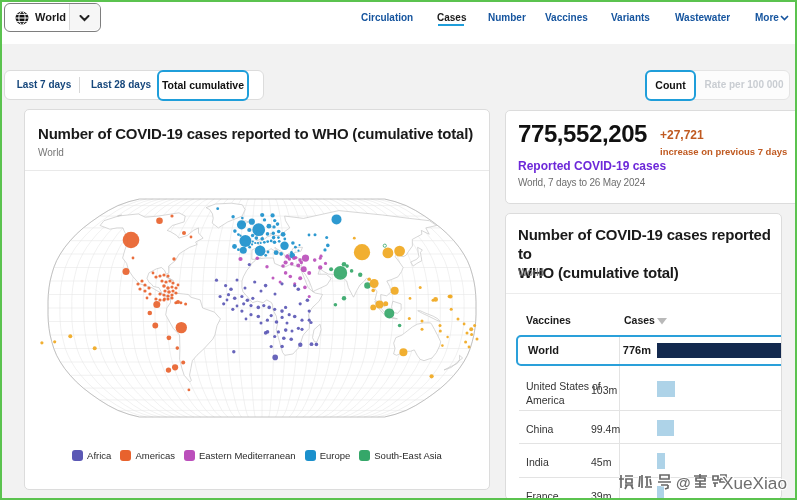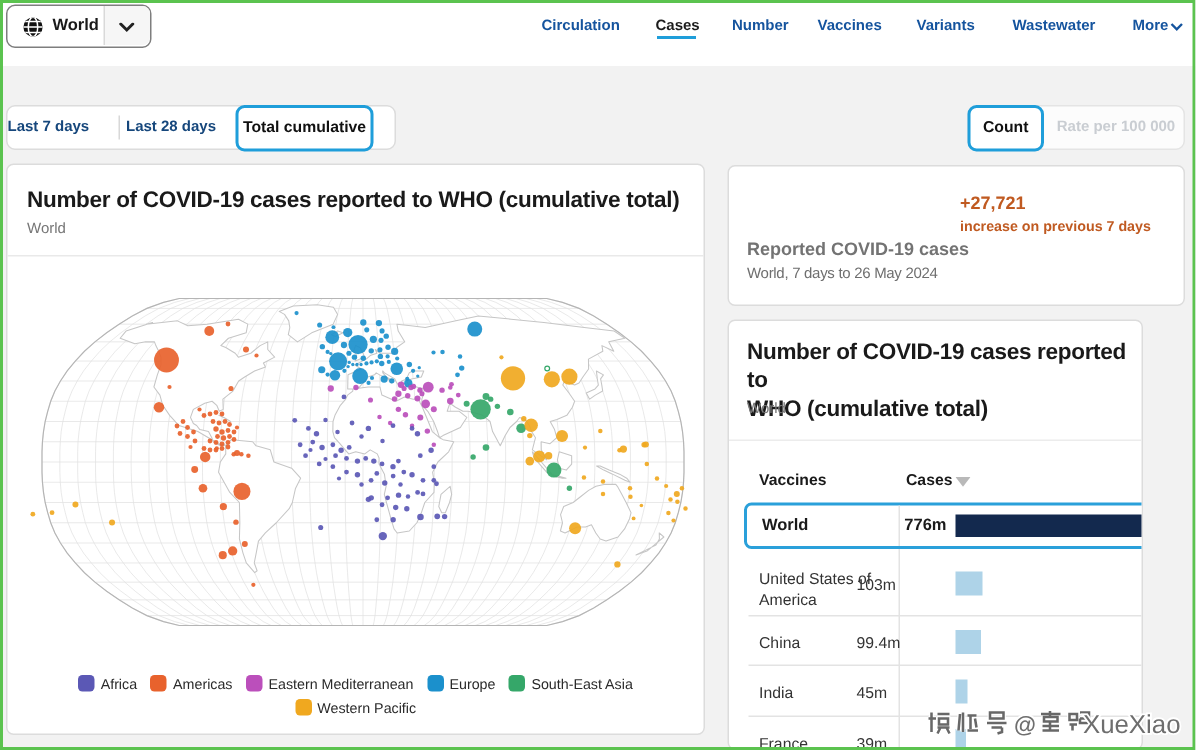--- a/index.html
+++ b/index.html
@@ -7,25 +7,25 @@
 .abs{position:absolute;}
 #hdr{left:0;top:0;width:797px;height:44px;background:#fff;}
 #wbtn{left:4px;top:3px;width:97px;height:29px;background:#fff;border:1.4px solid #7e7e7e;border-radius:6px;}
 #wbtn .txt{position:absolute;left:30px;top:7px;font-size:11px;font-weight:bold;color:#1a1a1a;}
 #wbtn .sep{position:absolute;left:64px;top:0px;width:1px;height:26.2px;background:#d9d9d9;}
 #wbtn .rt{position:absolute;left:65px;top:0;width:30.2px;height:26.2px;background:#f6f6f6;border-radius:0 5px 5px 0;}
 nav{top:11.5px;height:16px;font-size:10px;font-weight:bold;color:#15549e;}
 nav span{position:absolute;top:0;}
 #underline{left:438px;top:23.5px;width:26px;height:2.6px;background:#1f9eda;}
 #tabsL{left:4px;top:70px;width:260px;height:30px;background:#fff;border:1px solid #dcdcdc;border-radius:6px;}
-#tabsL .it{position:absolute;top:0;height:28px;line-height:28px;font-size:10px;font-weight:bold;color:#16477c;text-align:left;}
+#tabsL .it{position:absolute;top:0;height:28px;line-height:28px;font-size:10px;font-weight:bold;color:#16477c;text-align:center;}
 .vsep{position:absolute;top:6px;width:1px;height:16px;background:#d8d8d8;}
 .selbtn{position:absolute;background:#fff;border:2px solid #1f9eda;border-radius:6px;font-weight:bold;color:#111;text-align:center;}
 #tabsR{left:645px;top:70px;width:145px;height:30px;background:#fcfcfc;border:1px solid #e4e4e4;border-radius:6px;}
-.card{background:#fff;border:1px solid #dcdcdc;border-radius:5px;}
+.card{background:#fff;border:1px solid #dcdcdc;border-radius:5px;margin-left:20px;}
 #cardL{left:4px;top:109px;width:466px;height:381px;}
 .ctitle{font-weight:bold;color:#1a1a1a;font-size:15px;letter-spacing:-0.2px;}
 .csub{color:#767676;font-size:10px;}
 #cardR1{left:485px;top:110px;width:305px;height:94px;}
 #cardR2{left:485px;top:213px;width:277px;height:287px;overflow:hidden;}
 .orange{color:#c05a21;font-weight:bold;}
 .rowline{position:absolute;left:13px;width:264px;height:1px;background:#e3e3e3;}
 .cty{position:absolute;left:20px;font-size:10.5px;color:#333;}
 .num{position:absolute;width:60px;text-align:left;font-size:10.5px;color:#333;}
 .cty{line-height:13.5px;}
@@ -352,30 +352,28 @@
         <circle cx="69.7" cy="177.3" r="2" fill="#f0a81f"></circle>
         <circle cx="433" cy="148" r="1.5" fill="#f0a81f"></circle>
         <circle cx="444" cy="176" r="1.4" fill="#f0a81f"></circle>
         <circle cx="452" cy="168" r="1.5" fill="#f0a81f"></circle>
         <circle cx="359.8" cy="74.7" r="1.6" fill="none" stroke="#35a769" stroke-width="0.8"></circle>
       </g>
  </svg>
  <div class="abs" style="left:0;top:340px;width:464px;text-align:center;font-size:9.5px;color:#2a2a2a">
    <span class="lg"><i style="background:#5b58b5"></i>Africa</span><span class="lg"><i style="background:#e8622d"></i>Americas</span><span class="lg"><i style="background:#bb4fbb"></i>Eastern Mediterranean</span><span class="lg"><i style="background:#1b90cc"></i>Europe</span><span class="lg"><i style="background:#35a769"></i>South-East Asia</span>
  </div>
- <div class="abs" style="left:0;top:356px;width:464px;text-align:center;font-size:9.5px;color:#2a2a2a">
-   <span class="lg"><i style="background:#f0a81f"></i>Western Pacific</span>
- </div>
 </div>
 <style>.lg{margin:0 4.5px;white-space:nowrap}.lg i{display:inline-block;width:11px;height:11px;border-radius:3px;vertical-align:-2px;margin-right:4px}</style>
 
 <div id="cardR1" class="abs card">
+ <div class="abs" style="left:12px;top:9px;font-size:24px;font-weight:bold;color:#111;letter-spacing:-0.4px">775,552,205</div>
  <div class="abs orange" style="left:154px;top:17px;font-size:12px">+27,721</div>
  <div class="abs orange" style="left:154px;top:35px;font-size:9.5px">increase on previous 7 days</div>
- <div class="abs" style="left:12px;top:48px;font-size:12px;font-weight:bold;color:#737373">Reported COVID-19 cases</div>
+ <div class="abs" style="left:12px;top:48px;font-size:12px;font-weight:bold;color:#6d28d9">Reported COVID-19 cases</div>
  <div class="abs" style="left:12px;top:66px;font-size:10px;color:#6e6e6e;letter-spacing:-0.2px">World, 7 days to 26 May 2024</div>
 </div>
 
 <div id="cardR2" class="abs card">
  <div class="abs ctitle" style="left:12px;top:11px;line-height:19px">Number of COVID-19 cases reported to<br>WHO (cumulative total)</div>
  <div class="abs csub" style="left:12px;top:53px">World</div>
  <div class="abs" style="left:0;top:79px;width:303px;height:1px;background:#ececec"></div>
  <div class="abs" style="left:20px;top:100px;font-size:10.5px;font-weight:bold;color:#1a1a1a">Vaccines</div>
  <div class="abs" style="left:118px;top:100px;font-size:10.5px;font-weight:bold;color:#1a1a1a">Cases</div>
  <svg class="abs" style="left:151px;top:104px" width="10" height="7" viewBox="0 0 10 7">

